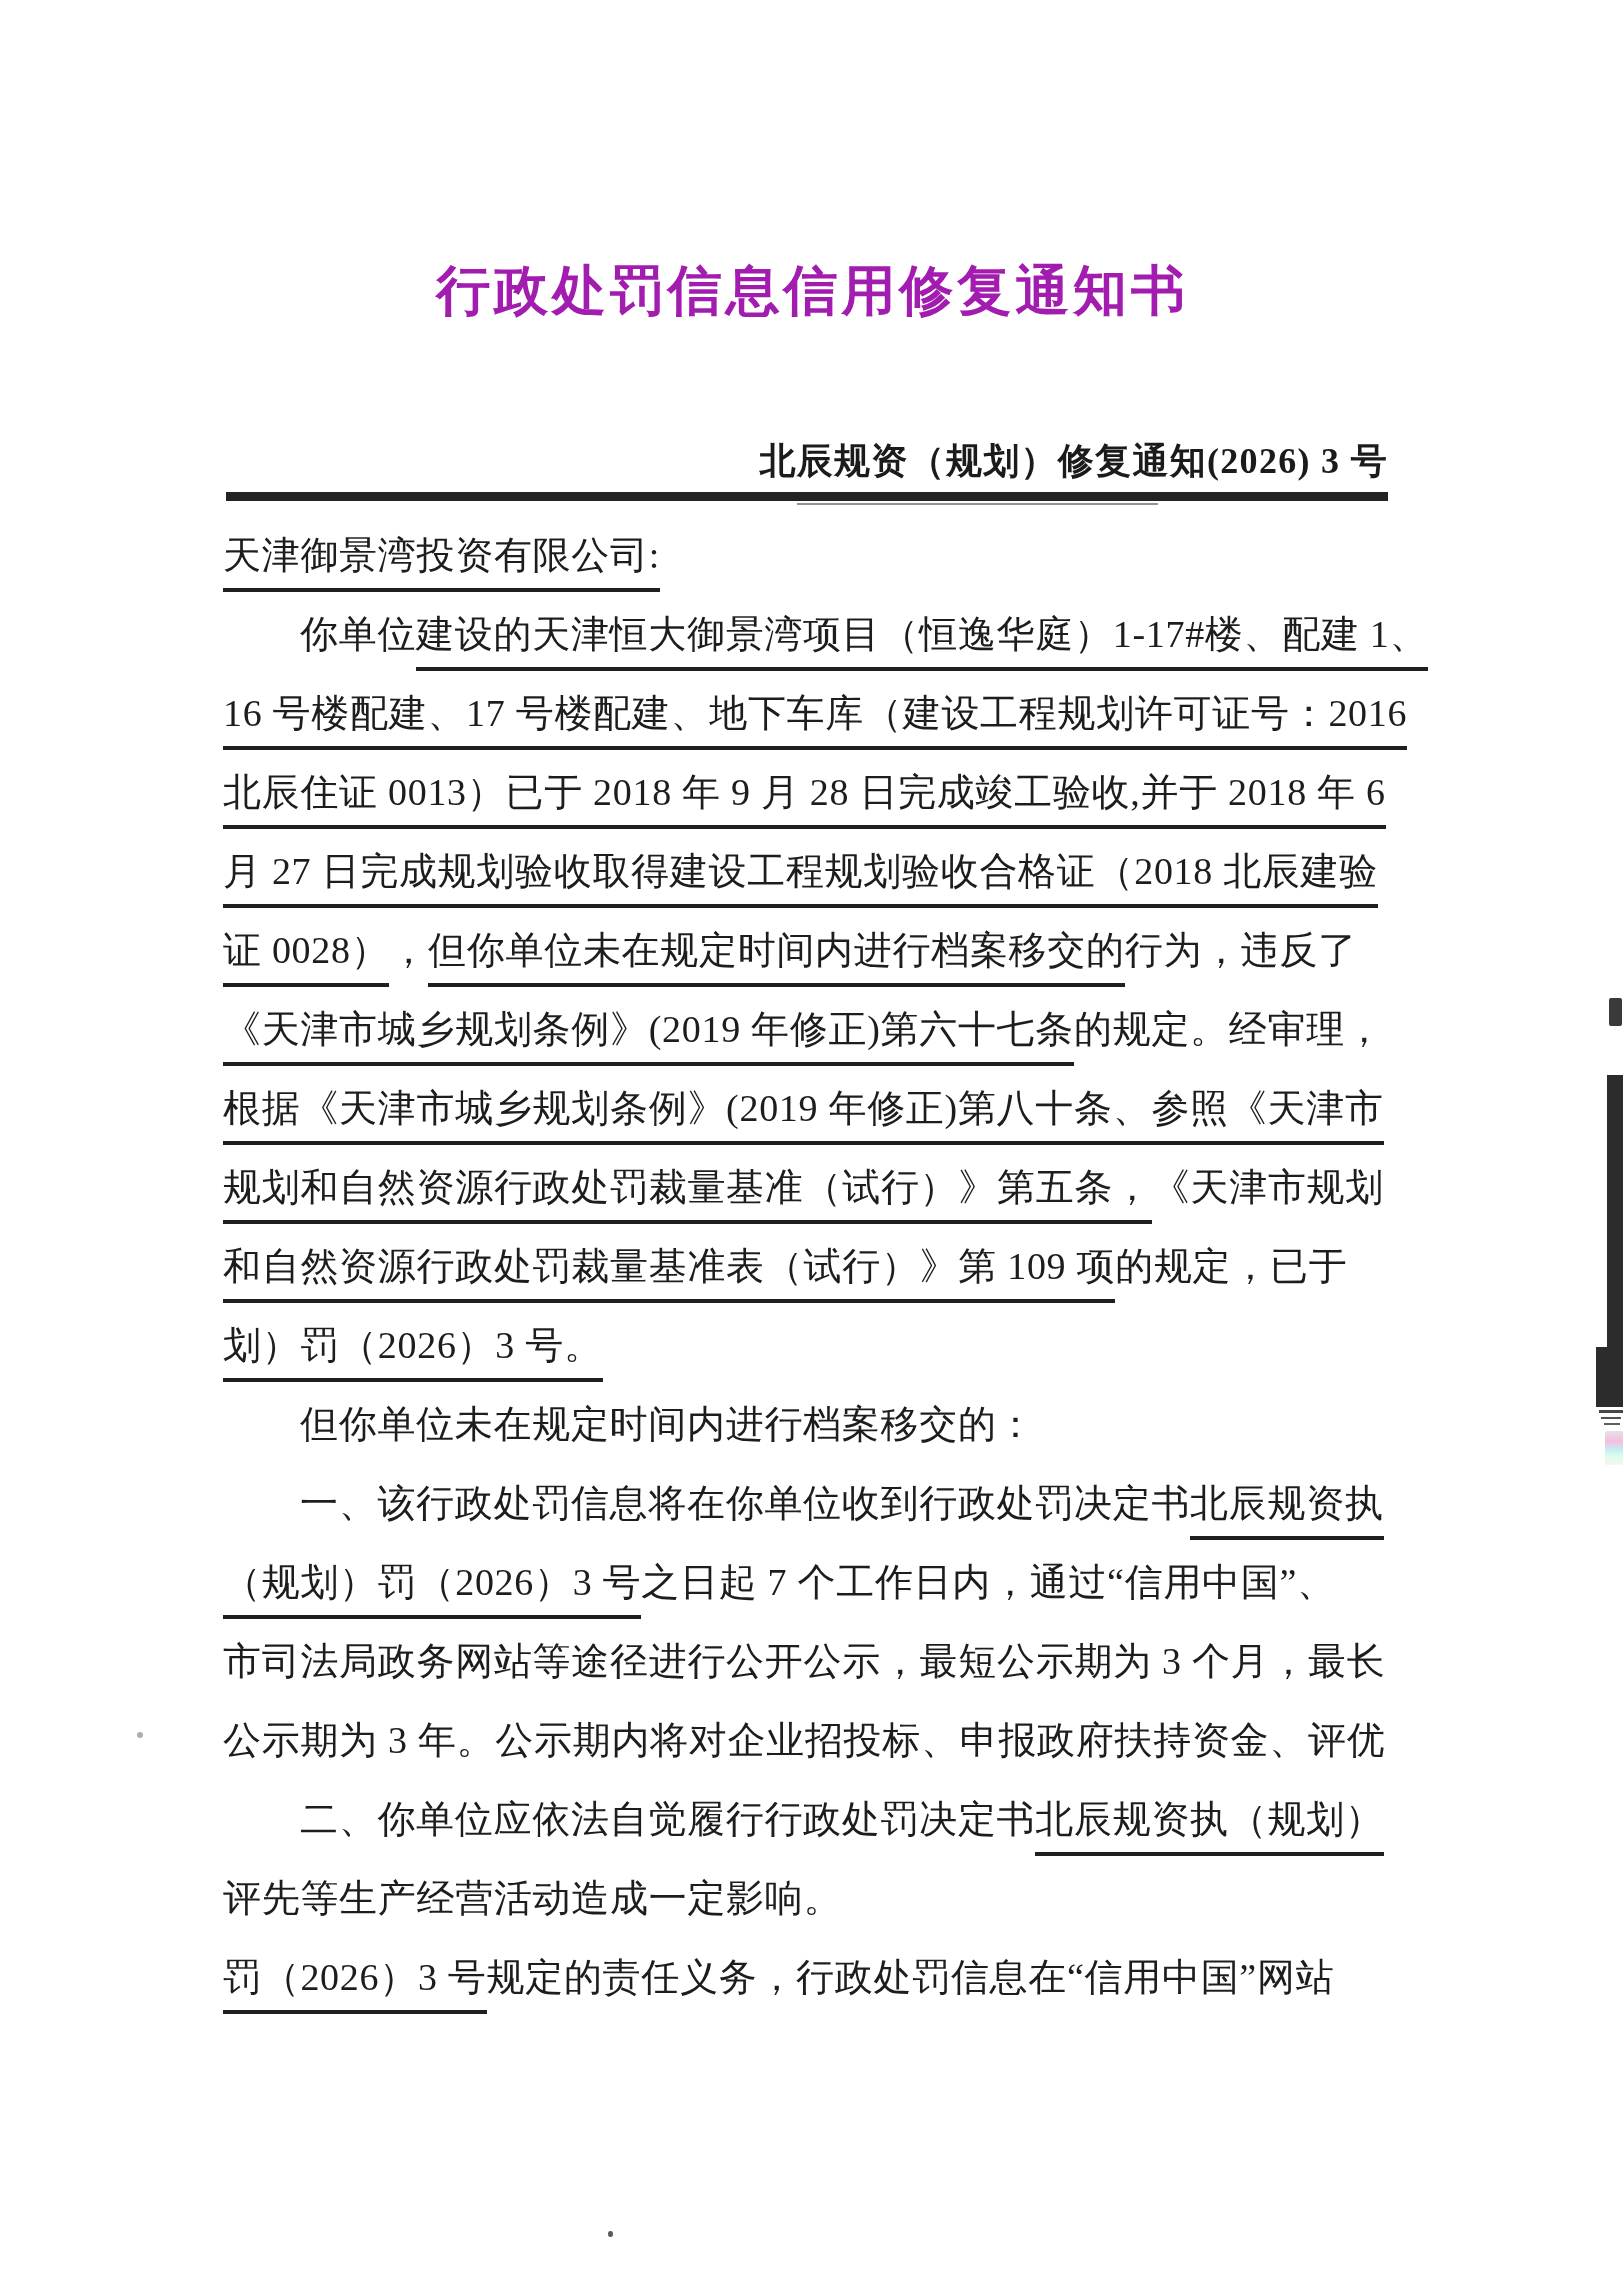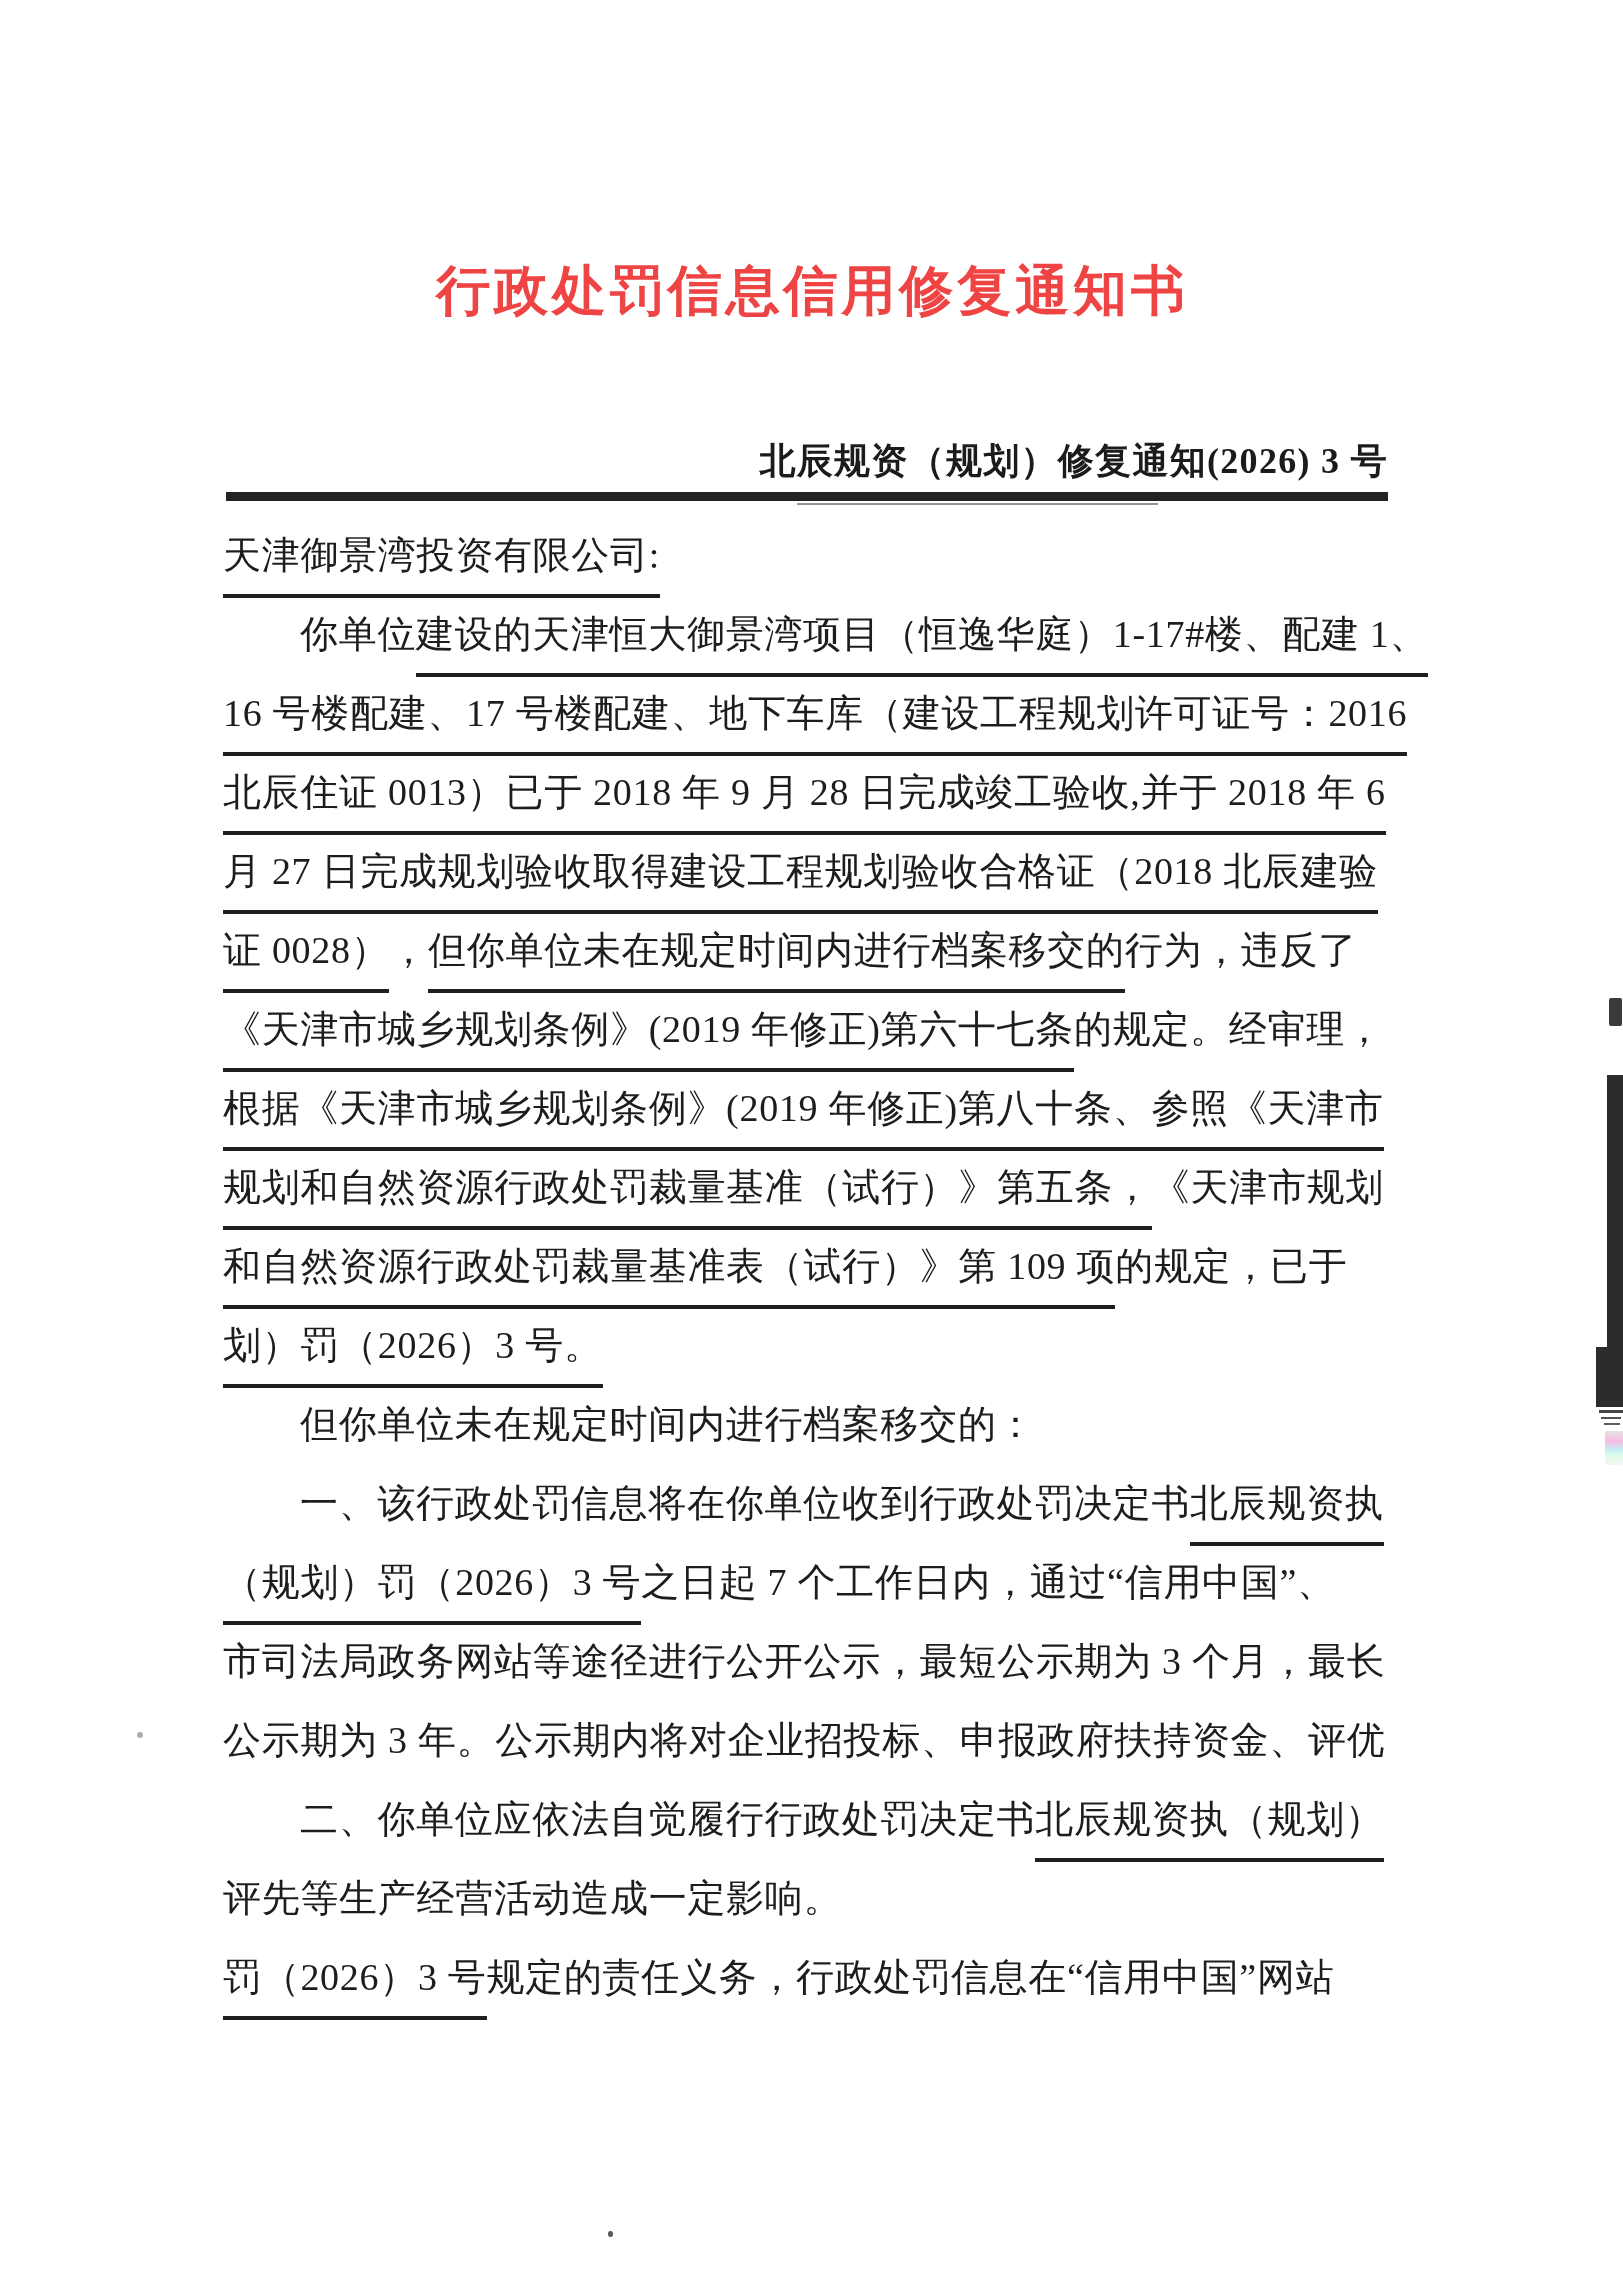--- a/index.html
+++ b/index.html
@@ -9,21 +9,21 @@
     margin:0 auto;
     background:#ffffff;
     font-family:"Liberation Serif","DejaVu Serif",serif;
     color:#1d1d1d;
     overflow:hidden;
   }
   .doc-title {
     position:absolute; top:255px; left:223px; width:1179px;
     text-align:center;
     font-size:54px; font-weight:bold; letter-spacing:3.9px;
-    color:#ef4444;
+    color:#a21caf;
     white-space:nowrap;
   }
   .doc-number {
     position:absolute; top:437px; left:223px; width:1165px;
     text-align:right;
     font-size:36px; font-weight:bold; letter-spacing:1.3px;
     color:#1b1b1b;
     white-space:nowrap;
   }
   .head-rule {
@@ -35,21 +35,21 @@
     position:absolute; top:503px; left:797px;
     width:361px; height:2px;
     background:#4a4a4a; opacity:.6;
   }
   .body-text {
     position:absolute; top:516px; left:223px; width:1179px;
     font-size:38px; line-height:79px; letter-spacing:0.7px;
   }
   .line { white-space:nowrap; height:79px; }
   .indent { text-indent:77px; }
-  .u { border-bottom:4.6px solid #1f1f1f; padding-bottom:18px; }
+  .u { border-bottom:4.6px solid #1f1f1f; padding-bottom:12px; }
   
   .edge-tick {
     position:absolute; left:1609px; top:998px; width:13px; height:27.5px;
     background:#3a3a3a; border-radius:2px;
   }
   .edge-bar {
     position:absolute; left:1607px; top:1075px; width:17px; height:278px;
     background:#2c2c2c;
   }
   .edge-bar-wide {

